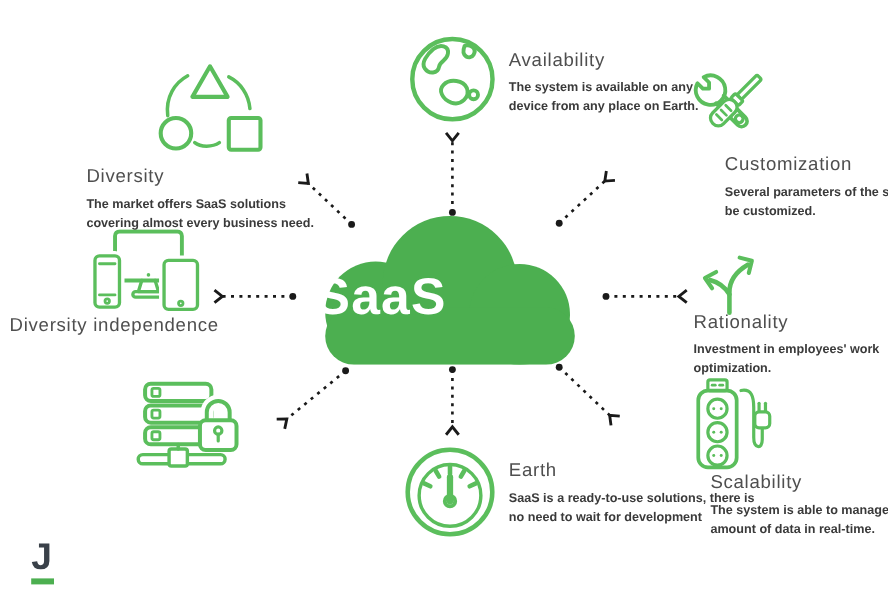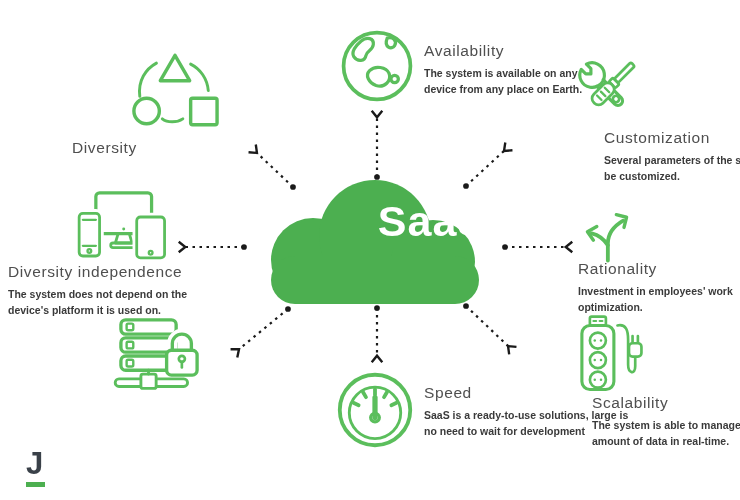--- a/index.html
+++ b/index.html
@@ -7,21 +7,21 @@
     position:relative; width:740px; height:500px; background:#ffffff;
     font-family:"Liberation Sans", sans-serif; overflow:hidden;
   }
   
   .arrows { position:absolute; left:0; top:0; width:740px; height:500px; }
   .arrows line { stroke:#1a1a1a; stroke-width:2.2; stroke-dasharray:2.5 4.5; }
   
   .cloud { position:absolute; left:263px; top:180px; width:224px; height:124px; }
   .cloud svg { position:absolute; inset:0; width:100%; height:100%; }
   .cloud-label {
-    position:absolute; left:0; right:0; top:17px; text-align:right;
+    position:absolute; left:0; right:0; top:44px; text-align:left;
     font-size:43px; font-weight:bold; letter-spacing:1px; color:#ffffff;
   }
   
   .icon { position:absolute; }
   .icon svg { width:100%; height:100%; display:block; }
   .icon svg * { stroke:#5bbe5c; fill:none; stroke-linecap:round; stroke-linejoin:round; }
   .icon svg .wfill { fill:#ffffff; }
   .icon svg .gfill { fill:#5bbe5c; stroke:none; }
   .icon svg .halo { stroke:#ffffff; }
   .ftext { position:absolute; }
@@ -176,22 +176,22 @@
         <line x1="59.2" y1="37.0" x2="64.7" y2="34.4" stroke-width="4"></line>
         <line x1="51.5" y1="28.5" x2="54.5" y2="23.4" stroke-width="4"></line>
         <line x1="42" y1="26" x2="42" y2="20" stroke-width="4"></line>
         <line x1="32.5" y1="28.5" x2="29.5" y2="23.4" stroke-width="4"></line>
         <line x1="24.8" y1="37.0" x2="19.3" y2="34.4" stroke-width="4"></line>
         <line x1="42" y1="50" x2="42" y2="29" stroke-width="5.5"></line>
         <circle cx="42" cy="50" r="4.5" stroke-width="3.5"></circle>
       </svg>
     </div>
     <div class="ftext">
-      <div class="ftitle">Speed</div>
-      <div class="fdesc">SaaS is a ready-to-use solutions, large is no need to wait for development</div>
+      <div class="ftitle">Earth</div>
+      <div class="fdesc">SaaS is a ready-to-use solutions, there is no need to wait for development</div>
     </div>
   </div>
 
   <div class="f-data-safety">
     <div class="icon">
       <svg viewBox="0 0 96 84">
         <rect x="8" y="4" width="58" height="15" rx="5" stroke-width="3.5"></rect>
         <rect x="14" y="8" width="7" height="7" rx="1.5" stroke-width="2.5"></rect>
         <rect x="8" y="23" width="58" height="15" rx="5" stroke-width="3.5"></rect>
         <rect x="14" y="27" width="7" height="7" rx="1.5" stroke-width="2.5"></rect>
@@ -223,37 +223,37 @@
         <line x1="10" y1="31" x2="24" y2="31" stroke-width="2.5"></line>
         <line x1="10" y1="59" x2="24" y2="59" stroke-width="2.5"></line>
         <circle cx="17" cy="64.5" r="2" stroke-width="2.5"></circle>
         <rect class="halo wfill" x="68" y="28" width="30" height="44" rx="4" stroke-width="9"></rect>
         <rect class="wfill" x="68" y="28" width="30" height="44" rx="4" stroke-width="3"></rect>
         <circle cx="83" cy="66.5" r="2" stroke-width="2.5"></circle>
       </svg>
     </div>
     <div class="ftext">
       <div class="ftitle">Diversity independence</div>
-      <div class="fdesc">The system does not depend on the device's platform it is used on.</div>
     </div>
   </div>
 
   <div class="f-diversity">
     <div class="icon">
       <svg viewBox="0 0 92 84">
         <path stroke-width="3.5" d="M46,6 L61,32 H31 Z"></path>
         <circle cx="17" cy="63" r="13" stroke-width="3.5"></circle>
         <rect x="62" y="50" width="27" height="27" rx="2" stroke-width="3.5"></rect>
         <path stroke-width="3" d="M10,48 C8,32 16,20 27,14"></path>
         <path stroke-width="3" d="M62,15 C72,20 79,30 80,42"></path>
         <path stroke-width="3" d="M33,71 C38,75 48,75 54,71"></path>
       </svg>
     </div>
     <div class="ftext">
       <div class="ftitle">Diversity</div>
+      <div class="fdesc">The market offers SaaS solutions covering almost every business need.</div>
     </div>
   </div>
 
   <div class="logo">
     <div class="logo-letter">J</div>
     <div class="logo-bar"></div>
   </div>
 
 </div>
 

